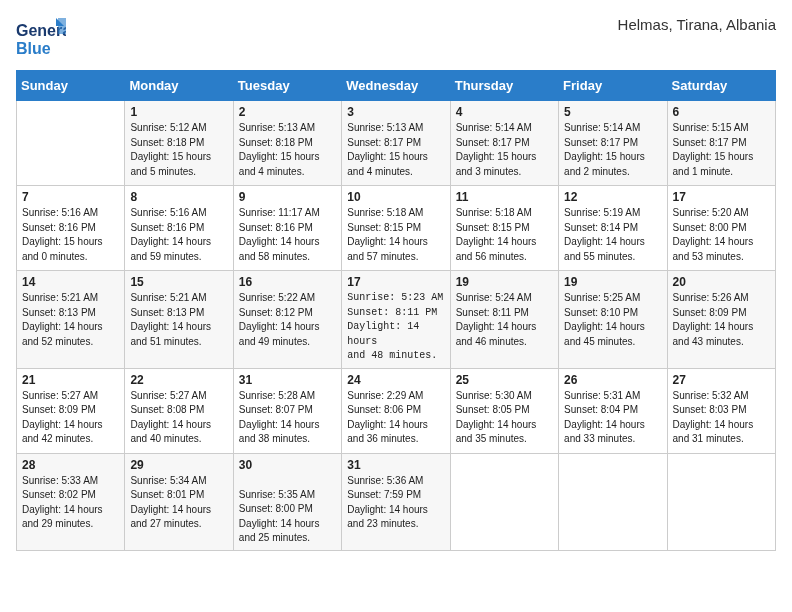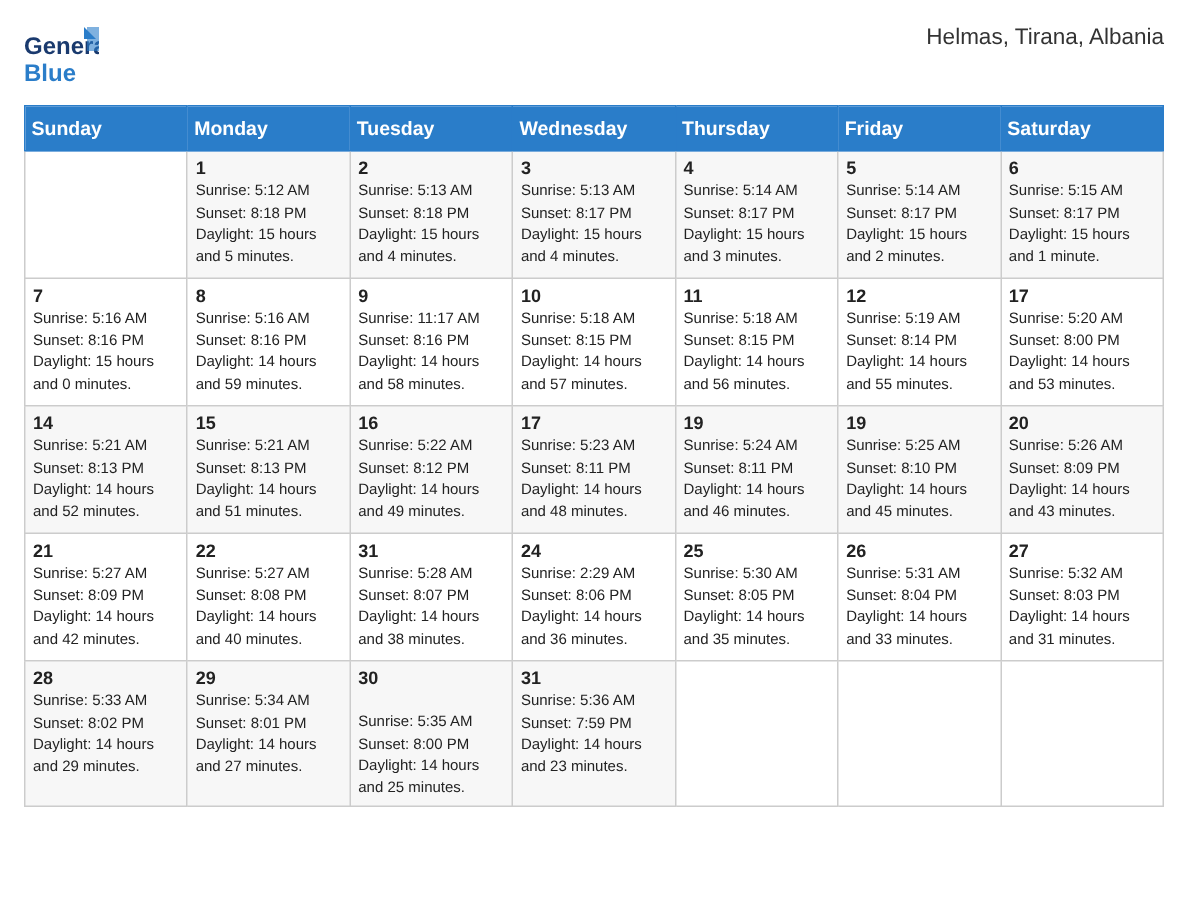--- a/index.html
+++ b/index.html
@@ -220,21 +220,21 @@
         </td>
         <td>
           <div class="day-num">16</div>
           <div class="day-info" style="white-space: pre-line;">Sunrise: 5:22 AM
 Sunset: 8:12 PM
 Daylight: 14 hours
 and 49 minutes.</div>
         </td>
         <td>
           <div class="day-num">17</div>
-          <div class="day-info" style="white-space: pre-line;">Sunrise: 5:23 AM
+          <div class="day-info" style="white-space: pre-line; font-family: Liberation Mono, monospace;">Sunrise: 5:23 AM
 Sunset: 8:11 PM
 Daylight: 14 hours
 and 48 minutes.</div>
         </td>
         <td>
           <div class="day-num">19</div>
           <div class="day-info" style="white-space: pre-line;">Sunrise: 5:24 AM
 Sunset: 8:11 PM
 Daylight: 14 hours
 and 46 minutes.</div>

